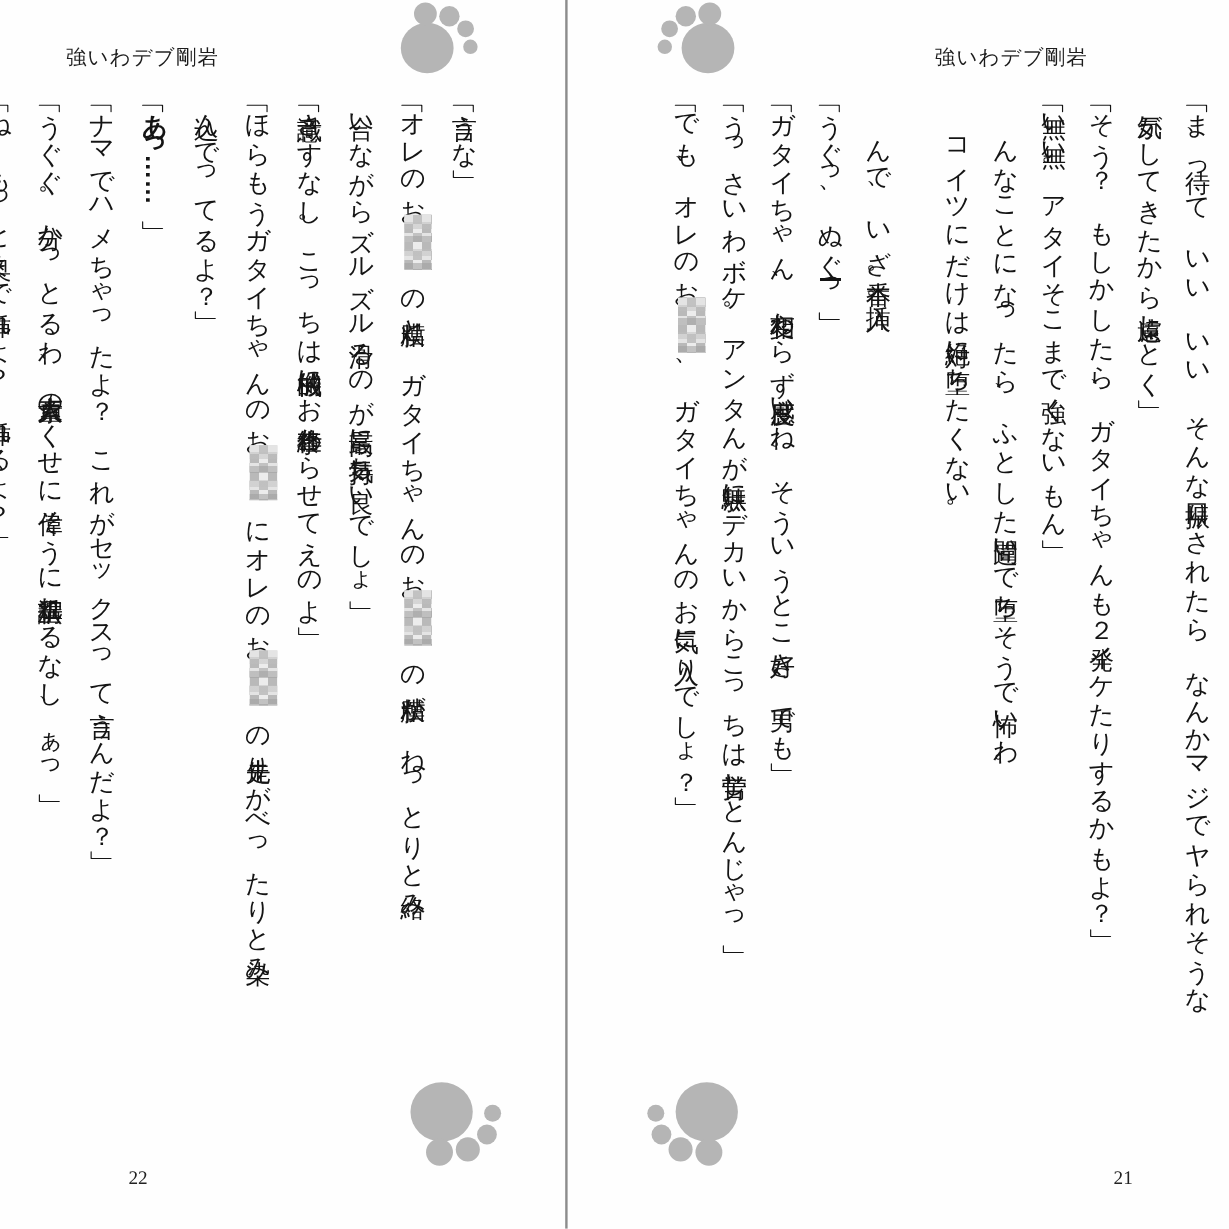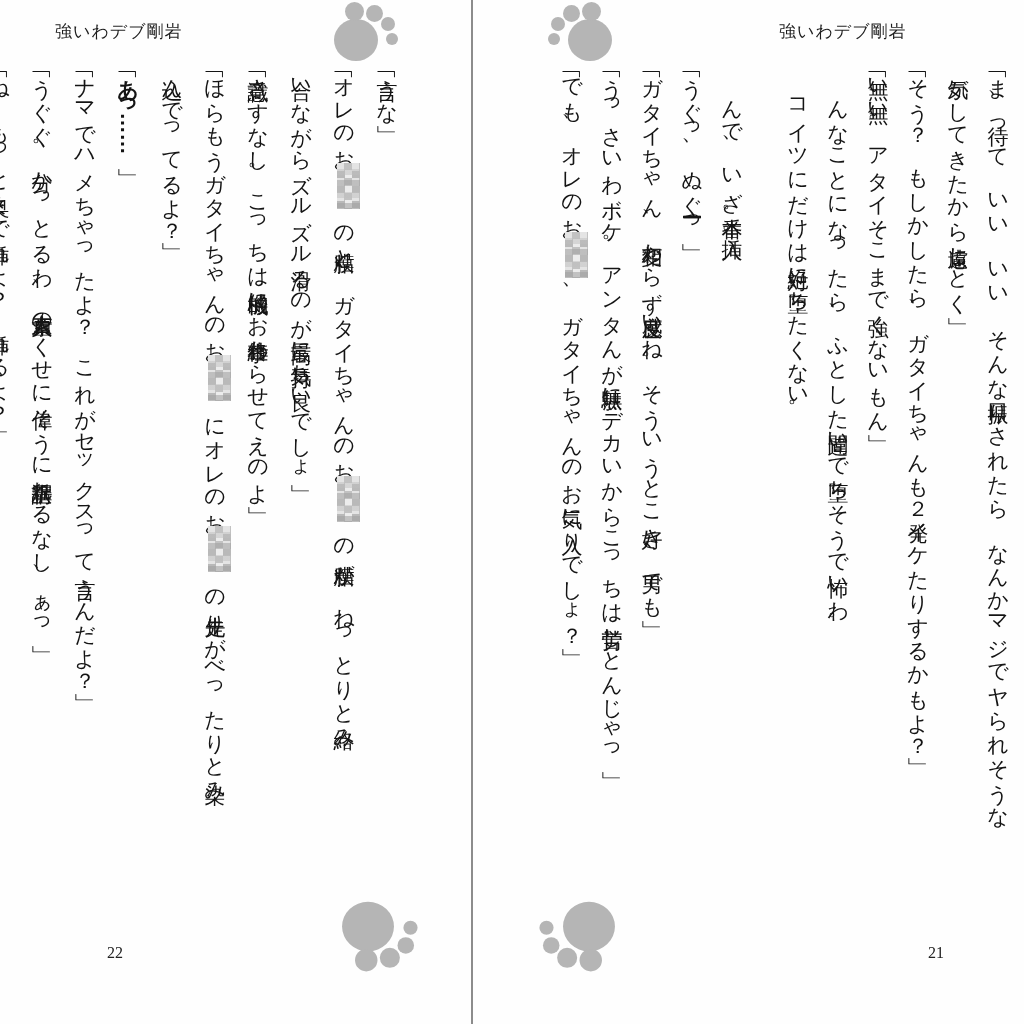--- a/index.html
+++ b/index.html
@@ -1,36 +1,36 @@
 <!DOCTYPE html>
 <html><head>
 <meta charset="utf-8">
 <style>
   html,body{margin:0;padding:0;}
   body{
     width:1024px;height:1024px;position:relative;overflow:hidden;
     background:#fefefe;
     font-family:"Liberation Serif","DejaVu Serif",serif;
   }
-  .page{position:absolute;top:0;height:892px;}
+  .page{position:absolute;top:16px;height:892px;}
   #page-left{left:0;width:471px;}
   #page-right{left:473px;width:551px;}
   .divider{
     position:absolute;top:0;left:471px;width:2px;height:1024px;
     background:#8c8c8c;
   }
   .page-header{
     position:absolute;
     font-size:17px;letter-spacing:1px;color:#1c1c1c;
     white-space:nowrap;
   }
   #header-left{left:55px;top:20px;}
   #header-right{left:306px;top:20px;} 
   .page-number{
-    position:absolute;font-size:16px;color:#222;
+    position:absolute;font-size:16px;color:#222;margin-top:14px;
   }
   #pagenum-left{left:107px;top:944px;}
   #pagenum-right{left:455px;top:944px;text-align:right;} 
 
   
   .vtext{
     position:absolute;top:64px;height:830px;
     writing-mode:vertical-rl;text-orientation:mixed;
     font-size:21px;color:#141414;
   }

